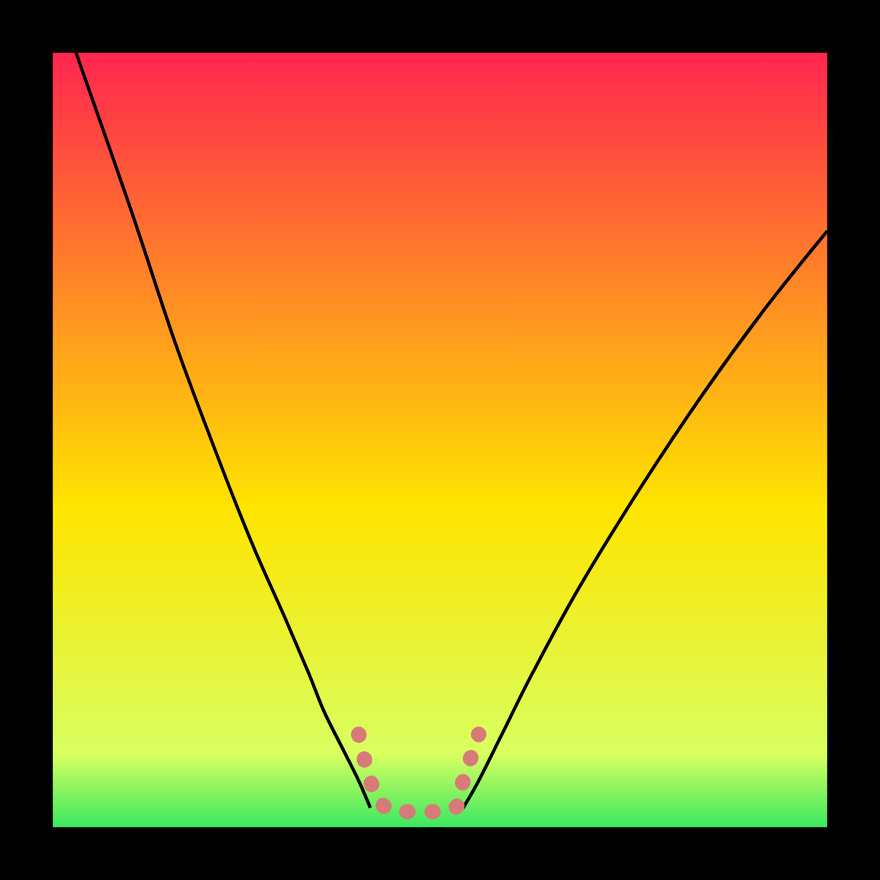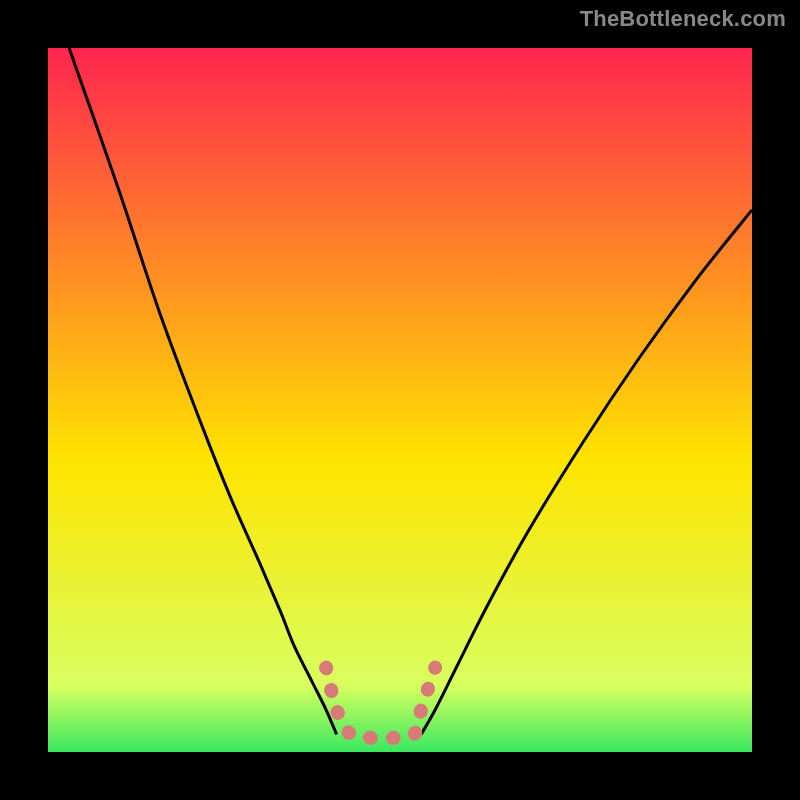--- a/index.html
+++ b/index.html
@@ -21,14 +21,13 @@
       </linearGradient>
     </defs>
 
     <rect id="frame" x="24" y="24" width="752" height="752" fill="url(#bg)" stroke="#000" stroke-width="48"></rect>
 
     <path id="curveL" fill="none" d="M 69.12 48 C 77.33333333333334 71.46666666666665, 103.14666666666668 144.21333333333328, 118.4 188.79999999999995 C 133.65333333333334 233.38666666666663, 146.56 275.62666666666667, 160.64 315.52 C 174.71999999999997 355.4133333333333, 191.14666666666665 397.6533333333333, 202.88 428.15999999999997 C 214.61333333333334 458.66666666666663, 221.65333333333336 476.26666666666665, 231.04000000000002 498.56 C 240.42666666666668 520.8533333333334, 250.98666666666665 543.1466666666666, 259.2 561.92 C 267.4133333333333 580.6933333333333, 274.4533333333334 597.12, 280.32000000000005 611.2 C 286.1866666666667 625.2800000000001, 289.12 634.6666666666666, 294.4 646.4 C 299.67999999999995 658.1333333333333, 306.71999999999997 671.04, 312 681.6 C 317.28000000000003 692.1600000000001, 321.97333333333336 700.96, 326.08000000000004 709.76 C 330.1866666666667 718.56, 334.88 730.2933333333333, 336.64 734.4" stroke="#000000" stroke-width="3"></path>
     <path id="curveR" fill="none" d="M 421.12 734.4 C 423.4666666666667 730.2933333333333, 429.33333333333337 720.9066666666666, 435.20000000000005 709.76 C 441.0666666666667 698.6133333333333, 448.1066666666667 683.9466666666666, 456.32 667.52 C 464.5333333333333 651.0933333333334, 472.74666666666667 633.4933333333333, 484.48 611.2 C 496.21333333333337 588.9066666666668, 510.29333333333335 561.92, 526.72 533.76 C 543.1466666666666 505.59999999999997, 564.2666666666667 471.5733333333333, 583.04 442.24 C 601.8133333333333 412.9066666666667, 620.5866666666667 384.74666666666667, 639.36 357.76 C 658.1333333333333 330.7733333333333, 676.9066666666668 304.96, 695.6800000000001 280.32 C 714.4533333333334 255.67999999999998, 742.6133333333333 221.6533333333333, 752 209.91999999999996" stroke="#000000" stroke-width="3"></path>
     <path id="dots" fill="none" d="M 326.08000000000004 667.52 C 327.84000000000003 674.56, 332.5333333333333 698.6133333333333, 336.64 709.76 C 340.74666666666667 720.9066666666666, 344.8533333333333 729.7066666666667, 350.71999999999997 734.4 C 356.58666666666664 739.0933333333332, 364.8 737.3333333333333, 371.84000000000003 737.92 C 378.88000000000005 738.5066666666667, 385.91999999999996 738.5066666666667, 392.96 737.92 C 400 737.3333333333333, 409.3866666666667 739.0933333333332, 414.08000000000004 734.4 C 418.77333333333337 729.7066666666667, 417.6 720.9066666666666, 421.12 709.76 C 424.64 698.6133333333333, 432.85333333333335 674.56, 435.20000000000005 667.52" stroke="#d87a78" stroke-width="14" stroke-dasharray="1 22" stroke-linecap="round"></path>
   </svg>
 
-  <div class="watermark">TheBottleneck.com</div>
 </div>
 
 </body></html>

